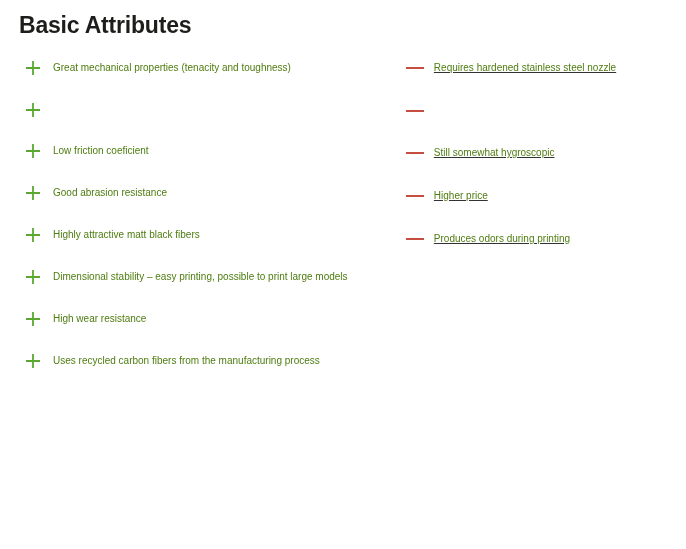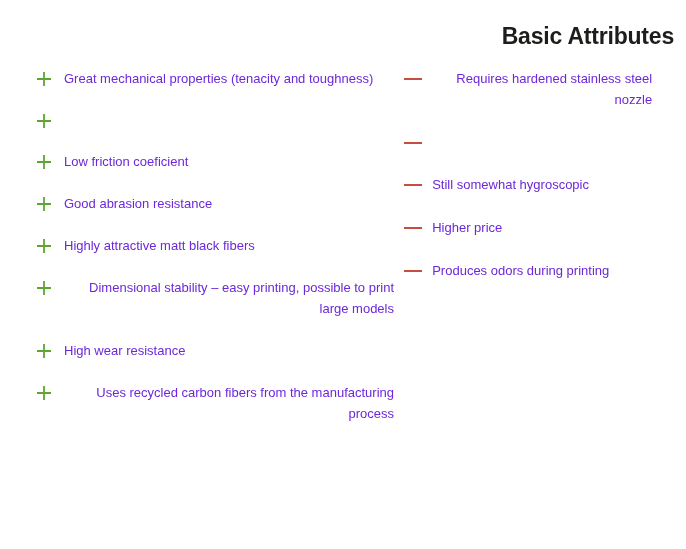--- a/index.html
+++ b/index.html
@@ -12,22 +12,21 @@
     background: #ffffff;
     font-family: "Liberation Sans", sans-serif;
     color: #333333;
     overflow: hidden;
   }
   .page {
     position: relative;
     width: 686px;
     height: 549px;
     box-sizing: border-box;
-    padding: 12px;
-    text-align: right;
+    padding: 1px;
   }
   .title {
     font-size: 23px;
     font-weight: bold;
     color: #1d1d1b;
     letter-spacing: -0.2px;
     margin: 0;
     padding: 11px 0 0 18px;
   }
   .columns {
@@ -38,20 +37,21 @@
   .col {
     box-sizing: border-box;
   }
   .col-pros {
     width: 404px;
     padding-left: 22px;
   }
   .col-cons {
     width: 282px;
     padding-left: 0px;
+    text-decoration: underline;
   }
   ul.attr-list {
     list-style: none;
     margin: 0;
     padding: 0;
   }
   ul.attr-list li {
     display: flex;
     flex-direction: row;
     align-items: flex-start;
@@ -62,23 +62,23 @@
     width: 30px;
     text-align: left;
     line-height: 1;
     position: relative;
     top: 1px;
   }
   .marker svg {
     display: block;
   }
   .attr-text {
-    font-size: 13px;
+    font-size: 10px;
     line-height: 21px;
-    color: #6d28d9;
+    color: #4d7c0f;
     max-width: 330px;
   }
   .col-cons .attr-text {
     max-width: 220px;
   }
   .col-cons ul.attr-list li {
     margin-bottom: 22px;
   }
 </style>
 </head>

